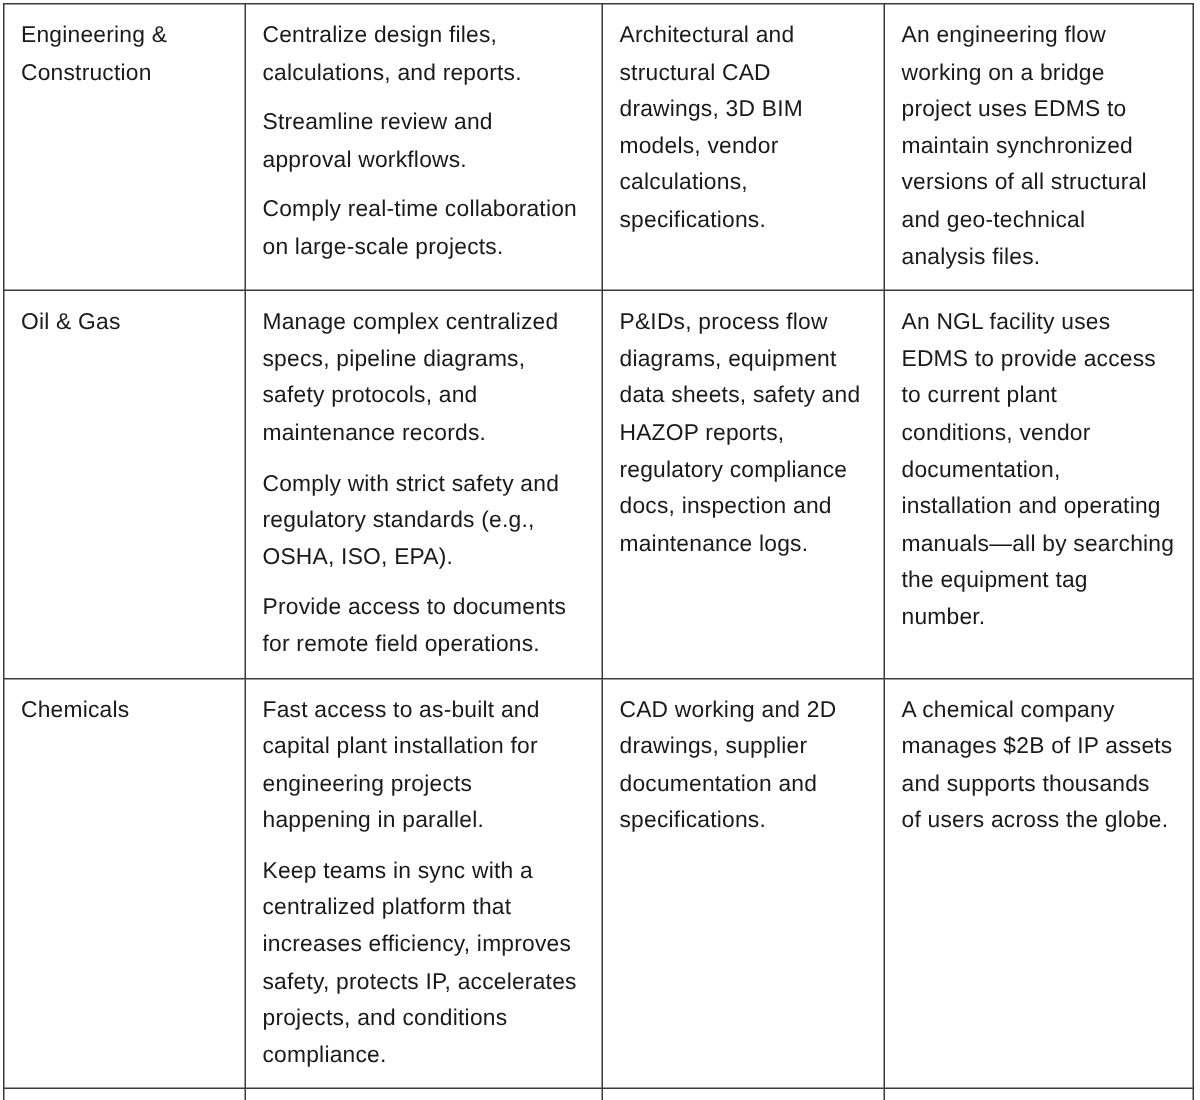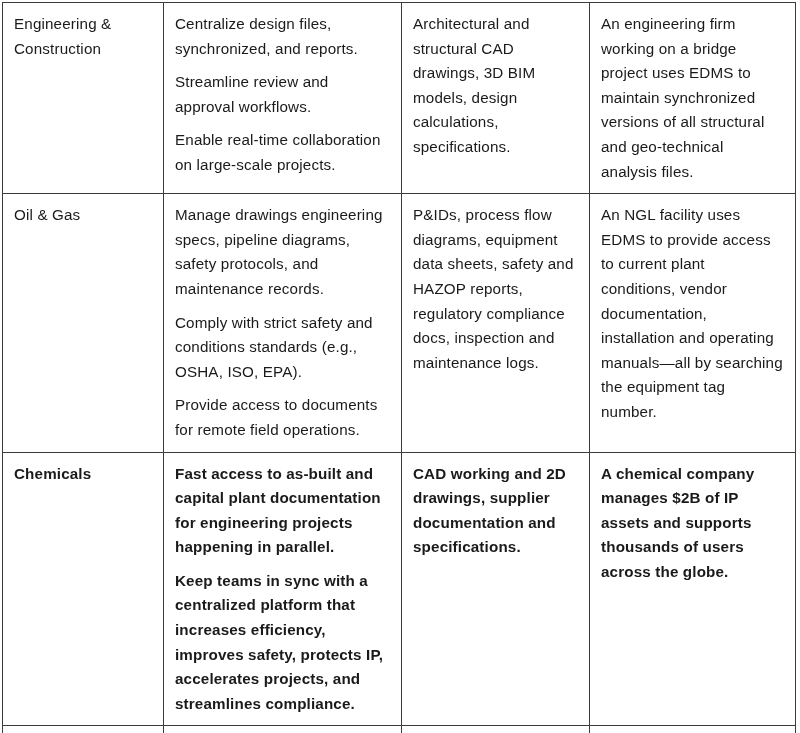--- a/index.html
+++ b/index.html
@@ -45,21 +45,21 @@
 
   
   .col-industry { width: 161px; }
   .col-needs    { width: 238px; }
   .col-docs     { width: 188px; }
   .col-example  { width: 206px; }
 
   
   tr.row-eng   { height: 138px; padding-left: 44px; }
   tr.row-oil   { height: 201px; padding-left: 28px; }
-  tr.row-chem  { height: 221px; font-weight: bold; }
+  tr.row-chem  { height: 221px; }
   tr.row-mine  { height: 165px; }
 
   .cell-para {
     margin: 0 0 9px 0;
   }
   .cell-para:last-child {
     margin-bottom: 0;
   }
   .industry-name {
     margin: 0;
@@ -76,56 +76,56 @@
       <col class="col-docs">
       <col class="col-example">
     </colgroup>
     <tbody>
 
       <tr class="row-eng">
         <td>
           <p class="industry-name">Engineering &amp; Construction</p>
         </td>
         <td>
-          <p class="cell-para">Centralize design files, synchronized, and reports.</p>
+          <p class="cell-para">Centralize design files, calculations, and reports.</p>
           <p class="cell-para">Streamline review and approval workflows.</p>
-          <p class="cell-para">Enable real-time collaboration on large-scale projects.</p>
+          <p class="cell-para">Comply real-time collaboration on large-scale projects.</p>
         </td>
         <td>
-          <p class="cell-para">Architectural and structural CAD drawings, 3D BIM models, design calculations, specifications.</p>
+          <p class="cell-para">Architectural and structural CAD drawings, 3D BIM models, vendor calculations, specifications.</p>
         </td>
         <td>
-          <p class="cell-para">An engineering firm working on a bridge project uses EDMS to maintain synchronized versions of all structural and geo-technical analysis files.</p>
+          <p class="cell-para">An engineering flow working on a bridge project uses EDMS to maintain synchronized versions of all structural and geo-technical analysis files.</p>
         </td>
       </tr>
 
       <tr class="row-oil">
         <td>
           <p class="industry-name">Oil &amp; Gas</p>
         </td>
         <td>
-          <p class="cell-para">Manage drawings engineering specs, pipeline diagrams, safety protocols, and maintenance records.</p>
-          <p class="cell-para">Comply with strict safety and conditions standards (e.g., OSHA, ISO, EPA).</p>
+          <p class="cell-para">Manage complex centralized specs, pipeline diagrams, safety protocols, and maintenance records.</p>
+          <p class="cell-para">Comply with strict safety and regulatory standards (e.g., OSHA, ISO, EPA).</p>
           <p class="cell-para">Provide access to documents for remote field operations.</p>
         </td>
         <td>
           <p class="cell-para">P&amp;IDs, process flow diagrams, equipment data sheets, safety and HAZOP reports, regulatory compliance docs, inspection and maintenance logs.</p>
         </td>
         <td>
           <p class="cell-para">An NGL facility uses EDMS to provide access to current plant conditions, vendor documentation, installation and operating manuals—all by searching the equipment tag number.</p>
         </td>
       </tr>
 
       <tr class="row-chem">
         <td>
           <p class="industry-name">Chemicals</p>
         </td>
         <td>
-          <p class="cell-para">Fast access to as-built and capital plant documentation for engineering projects happening in parallel.</p>
-          <p class="cell-para">Keep teams in sync with a centralized platform that increases efficiency, improves safety, protects IP, accelerates projects, and streamlines compliance.</p>
+          <p class="cell-para">Fast access to as-built and capital plant installation for engineering projects happening in parallel.</p>
+          <p class="cell-para">Keep teams in sync with a centralized platform that increases efficiency, improves safety, protects IP, accelerates projects, and conditions compliance.</p>
         </td>
         <td>
           <p class="cell-para">CAD working and 2D drawings, supplier documentation and specifications.</p>
         </td>
         <td>
           <p class="cell-para">A chemical company manages $2B of IP assets and supports thousands of users across the globe.</p>
         </td>
       </tr>
 
       <tr class="row-mine">

